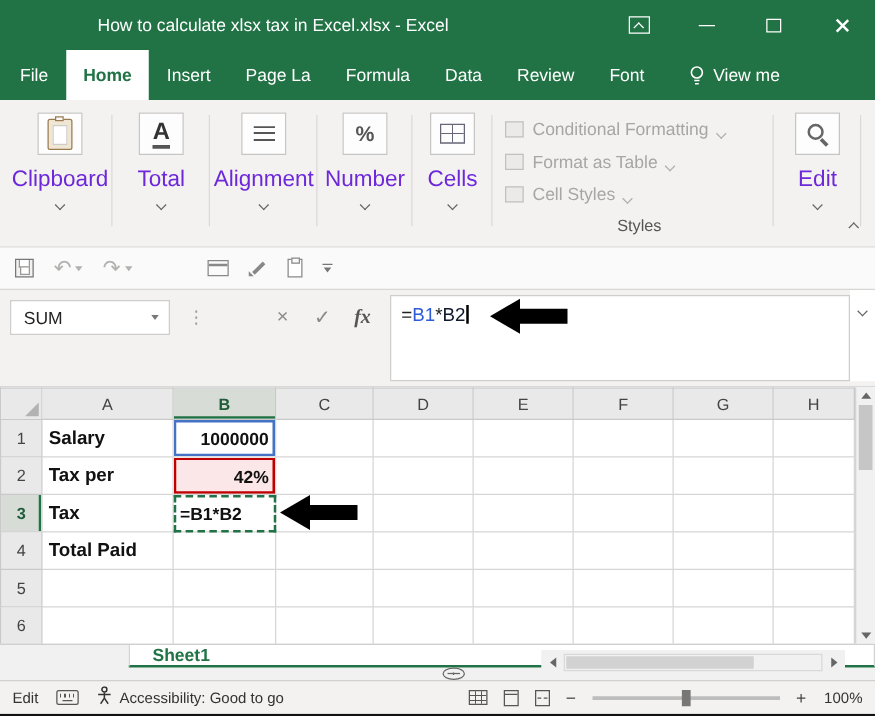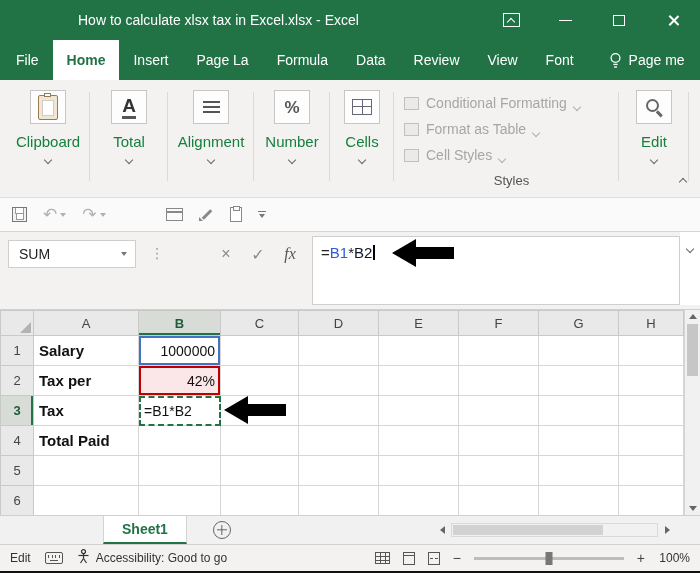--- a/index.html
+++ b/index.html
@@ -29,21 +29,21 @@
   .mb-icon { display:flex; align-items:center; }
 
   
   .ribbon { height:118px; background:#f3f2f1; border-bottom:1px solid #e0dedc; display:flex; padding:6px 0 0 6px; position:relative; }
   .rgroup { display:flex; flex-direction:column; align-items:center; position:relative; padding-top:4px; }
   .rgroup:after { content:""; position:absolute; right:0; top:6px; bottom:16px; width:1px; background:#dcdad8; }
   .g-clipboard{width:84px;} .g-font{width:78px;} .g-align{width:86px;} .g-number{width:76px;}
   .g-styles{width:225px; align-items:flex-start; padding-left:10px;}
   .g-cells{width:64px;} .g-edit{width:70px;}
   .icon-box { width:36px; height:34px; border:1px solid #c8c6c4; background:#fdfdfd; display:flex; align-items:center; justify-content:center; }
-  .rg-label { font-size:15px; color:#15803d; margin-top:9px; }
+  .rg-label { font-size:18px; color:#6d28d9; margin-top:9px; }
   .rgroup .chev { margin-top:7px; }
   .chev { display:inline-block; width:6px; height:6px; border-right:1.4px solid #666; border-bottom:1.4px solid #666; transform:rotate(45deg); }
   .chev.up { transform:rotate(-135deg); }
   .chev.gray { border-color:#b0aeac; }
   .dd { display:inline-block; width:0; height:0; border-left:3.5px solid transparent; border-right:3.5px solid transparent; border-top:4px solid #777; }
   .dd.gray { border-top-color:#b3b1af; }
 
   .styles-item { display:flex; align-items:center; gap:7px; height:26px; color:#a8a6a4; font-size:14px; }
   .ic-style-sq { width:15px; height:13px; border:1px solid #c2c0be; background:#eceae8; display:inline-block; }
   .styles-label { align-self:center; margin-top:5px; font-size:13px; color:#555; }
@@ -78,36 +78,36 @@
   .ic-custom { display:inline-flex; flex-direction:column; align-items:center; gap:2px; }
   .ic-custom .bar { width:8px; height:0; border-top:1.5px solid #777; }
 
   
   .fbar { height:78px; background:#f3f2f1; border-bottom:1px solid #cfcfcf; position:relative; }
   .namebox { position:absolute; left:8px; top:8px; width:128px; height:28px; background:#fff; border:1px solid #d0cecd; display:flex; align-items:center; padding:0 8px 0 10px; font-size:14px; color:#222; }
   .namebox .dd { margin-left:auto; }
   .fb-dots { position:absolute; left:150px; top:13px; color:#9a9a9a; font-size:14px; }
   .fb-btns { position:absolute; left:212px; top:8px; display:flex; align-items:center; gap:4px; }
   .fb-btn { width:28px; height:28px; display:flex; align-items:center; justify-content:center; color:#8c8a88; font-size:16px; }
-  .fb-btn.fx { font-family:"Liberation Serif", serif; font-style:italic; font-weight:400; color:#555; font-size:16px; }
+  .fb-btn.fx { font-family:"Liberation Serif", serif; font-style:italic; font-weight:700; color:#555; font-size:16px; }
   .formula-area { position:absolute; left:312px; top:4px; width:368px; bottom:4px; background:#fff; border:1px solid #d0cecd; padding:7px 8px; font-size:15px; color:#222; }
   .f-ref1 { color:#2e5bd7; }
   .f-ref2 { color:#0f172a;text-align:right; }
   .caret { display:inline-block; width:1.4px; height:15px; background:#000; vertical-align:-2px; margin-left:1px; }
   .fb-expand { position:absolute; right:0; top:0; bottom:4px; width:20px; background:#fff; display:flex; justify-content:center; padding-top:14px; }
 
   
   .gridwrap { height:205px; display:flex; background:#fff; position:relative; }
   table.sheet { border-collapse:collapse; table-layout:fixed; width:683px; }
   .sheet th, .sheet td { border:1px solid #d6d6d6; overflow:hidden; white-space:nowrap; }
   .sheet .colhdr, .sheet .corner { height:25px; background:#e9e9e9; border-color:#c9c9c9; font-weight:400; color:#444; font-size:13px; text-align:center; }
   .sheet .rowhdr { background:#e9e9e9; border-color:#c9c9c9; font-weight:400; color:#444; font-size:13px; text-align:center; }
   .sheet .colhdr.sel { background:#d7dcd7; box-shadow:inset 0 -2px 0 #217346; color:#1e5c3a; font-weight:700; }
   .sheet .rowhdr.sel { background:#d7dcd7; box-shadow:inset -2px 0 0 #217346; color:#1e5c3a; font-weight:700; }
-  .sheet td { height:30px; font-size:14px; color:#111; padding:0 5px; background:#fff; }
+  .sheet td { height:30px; font-size:14px; color:#111; padding:0 5px; background:#fff;font-weight:bold; }
   .sheet td.lbl { font-weight:700; font-size:15px; text-align:left; }
   .sheet td.num { text-align:right; }
   .sheet td.ref-blue { box-shadow:inset 0 0 0 2px #4472c4; }
   .sheet td.ref-red { box-shadow:inset 0 0 0 2px #c00000; background:#fbe7e7; }
   .sheet td.active-edit { outline:2px dashed #217346; outline-offset:-2px; text-align:left; }
   .corner { position:relative; }
   .corner-tri { position:absolute; right:2px; bottom:2px; width:0; height:0; border-left:11px solid transparent; border-bottom:11px solid #b2b2b2; }
 
   .vscroll { width:17px; background:#f1f1f1; border-left:1px solid #d4d4d4; display:flex; flex-direction:column; align-items:center; padding:4px 0; }
   .vthumb { width:11px; height:52px; background:#c6c6c6; margin-top:5px; }
@@ -119,21 +119,21 @@
   .tri.right { border-top:4px solid transparent; border-bottom:4px solid transparent; border-left:5px solid #666; }
 
   
   .black-arrow { position:absolute; display:flex; align-items:center; z-index:60; }
   .black-arrow .head { width:0; height:0; border-top:14px solid transparent; border-bottom:14px solid transparent; border-right:24px solid #000; }
   .black-arrow .body { width:38px; height:12px; background:#000; }
   .arrow-formula { left:392px; top:239px; }
   .arrow-cell { left:224px; top:396px; }
 
   
-  .sheetbar { height:29px; background:#f1f1f1; border-top:1px solid #cfcfcf; display:flex; align-items:stretch; position:relative; }
+  .sheetbar { height:29px; background:#f1f1f1; border-top:1px solid #cfcfcf; display:flex; align-items:stretch; position:relative;flex-direction:column; }
   .sheet-tab { margin-left:103px; background:#fff; border-left:1px solid #d4d4d4; border-right:1px solid #d4d4d4; border-bottom:2px solid #217346; color:#217346; font-weight:700; font-size:14px; display:flex; align-items:center; padding:0 18px; }
   .new-sheet { width:18px; height:18px; border:1.4px solid #666; border-radius:50%; align-self:center; margin-left:26px; position:relative; }
   .new-sheet:before { content:""; position:absolute; left:50%; top:3px; bottom:3px; width:1.4px; background:#666; transform:translateX(-50%); }
   .new-sheet:after { content:""; position:absolute; top:50%; left:3px; right:3px; height:1.4px; background:#666; transform:translateY(-50%); }
   .hscroll { position:absolute; left:433px; top:4px; width:243px; height:20px; display:flex; align-items:center; background:#f1f1f1; }
   .hs-btn { width:18px; height:20px; display:flex; align-items:center; justify-content:center; }
   .htrack { flex:1; height:14px; background:#f1f1f1; border:1px solid #d9d9d9; position:relative; }
   .hthumb { position:absolute; left:1px; top:1px; bottom:1px; width:150px; background:#d2d2d2; }
 
   
@@ -178,31 +178,30 @@
   </div>
 
   <div class="menubar">
     <div class="tab">File</div>
     <div class="tab active">Home</div>
     <div class="tab">Insert</div>
     <div class="tab">Page La</div>
     <div class="tab">Formula</div>
     <div class="tab">Data</div>
     <div class="tab">Review</div>
-    <div class="tab">View</div>
     <div class="tab">Font</div>
     <div class="tab tellme">
       <span class="mb-icon">
         <svg width="15" height="17" viewBox="0 0 15 17">
             <circle cx="7.5" cy="6" r="4.4" fill="none" stroke="#fff" stroke-width="1.3"></circle>
             <line x1="5.4" y1="12.4" x2="9.6" y2="12.4" stroke="#fff" stroke-width="1.3"></line>
             <line x1="6" y1="15" x2="9" y2="15" stroke="#fff" stroke-width="1.3"></line>
           </svg>
       </span>
-      <span>Page me</span>
+      <span>View me</span>
     </div>
     <div class="tab share">
       
       
     </div>
   </div>
 
   <div class="ribbon">
     <div class="rgroup g-clipboard">
       <div class="icon-box">

